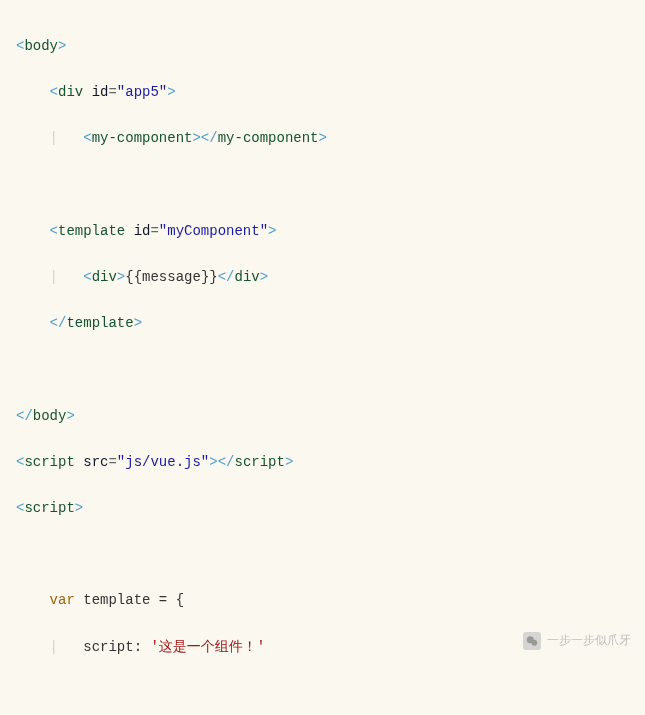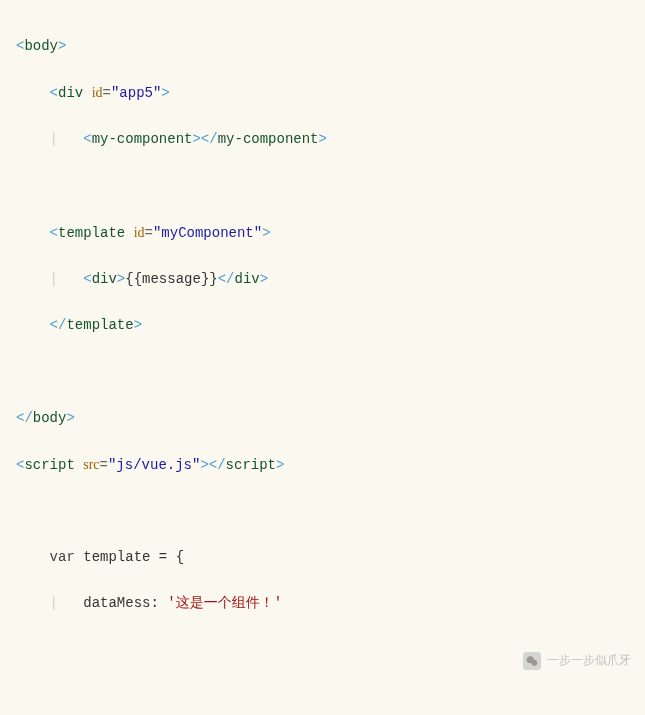--- a/index.html
+++ b/index.html
@@ -20,36 +20,36 @@
     white-space: pre;
   }
   .line {
     display: block;
     padding: 0 2px;
   }
 
   
   .br-angle   { color: #4f9fcf; }      
   .br-tag     { color: #14532d; }      
-  .br-attrname{ color: #a16207; font-family: Liberation Serif, serif; }
+  .br-attrname{ color: #0f172a; }
   .br-attrval { color: #1a1aa6; }
-  .br-kw      { color: #404040; }
+  .br-kw      { color: #a16207; }
   .br-str     { color: #a31515; text-align: right; }
   .br-op      { color: #666; }
 
   
   .guide {
     color: #d8d2be;
   }
 
   
   .watermark {
     position: absolute;
     right: 14px;
-    bottom: 44px;
+    bottom: 64px;
     display: flex;
     align-items: center;
     gap: 6px;
     color: #b5b5b5;
     font-family: "Microsoft YaHei", sans-serif;
     font-size: 12px;
     opacity: 0.85;
     pointer-events: none;
   }
   .watermark .wm-icon {
@@ -70,23 +70,24 @@
 <span class="line"><span class="br-angle">&lt;</span><span class="br-tag">body</span><span class="br-angle">&gt;</span></span>
 <span class="line">    <span class="br-angle">&lt;</span><span class="br-tag">div</span> <span class="br-attrname">id</span><span class="br-op">=</span><span class="br-attrval">"app5"</span><span class="br-angle">&gt;</span></span>
 <span class="line">    <span class="guide">|</span>   <span class="br-angle">&lt;</span><span class="br-tag">my-component</span><span class="br-angle">&gt;&lt;/</span><span class="br-tag">my-component</span><span class="br-angle">&gt;</span></span>
 <span class="line"> </span>
 <span class="line">    <span class="br-angle">&lt;</span><span class="br-tag">template</span> <span class="br-attrname">id</span><span class="br-op">=</span><span class="br-attrval">"myComponent"</span><span class="br-angle">&gt;</span></span>
 <span class="line">    <span class="guide">|</span>   <span class="br-angle">&lt;</span><span class="br-tag">div</span><span class="br-angle">&gt;</span><span>{{message}}</span><span class="br-angle">&lt;/</span><span class="br-tag">div</span><span class="br-angle">&gt;</span></span>
 <span class="line">    <span class="br-angle">&lt;/</span><span class="br-tag">template</span><span class="br-angle">&gt;</span></span>
 <span class="line"> </span>
 <span class="line"><span class="br-angle">&lt;/</span><span class="br-tag">body</span><span class="br-angle">&gt;</span></span>
 <span class="line"><span class="br-angle">&lt;</span><span class="br-tag">script</span> <span class="br-attrname">src</span><span class="br-op">=</span><span class="br-attrval">"js/vue.js"</span><span class="br-angle">&gt;&lt;/</span><span class="br-tag">script</span><span class="br-angle">&gt;</span></span>
+<span class="line"><span class="br-angle">&lt;</span><span class="br-tag">script</span><span class="br-angle">&gt;</span></span>
 <span class="line"> </span>
 <span class="line">    <span class="br-kw">var</span> <span>template</span><span> = {</span></span>
-<span class="line">    <span class="guide">|</span>   <span>dataMess:</span> <span class="br-str">'这是一个组件！'</span></span>
+<span class="line">    <span class="guide">|</span>   <span>script:</span> <span class="br-str">'这是一个组件！'</span></span>
 
 
 
 
 
 
 
 
 
 

